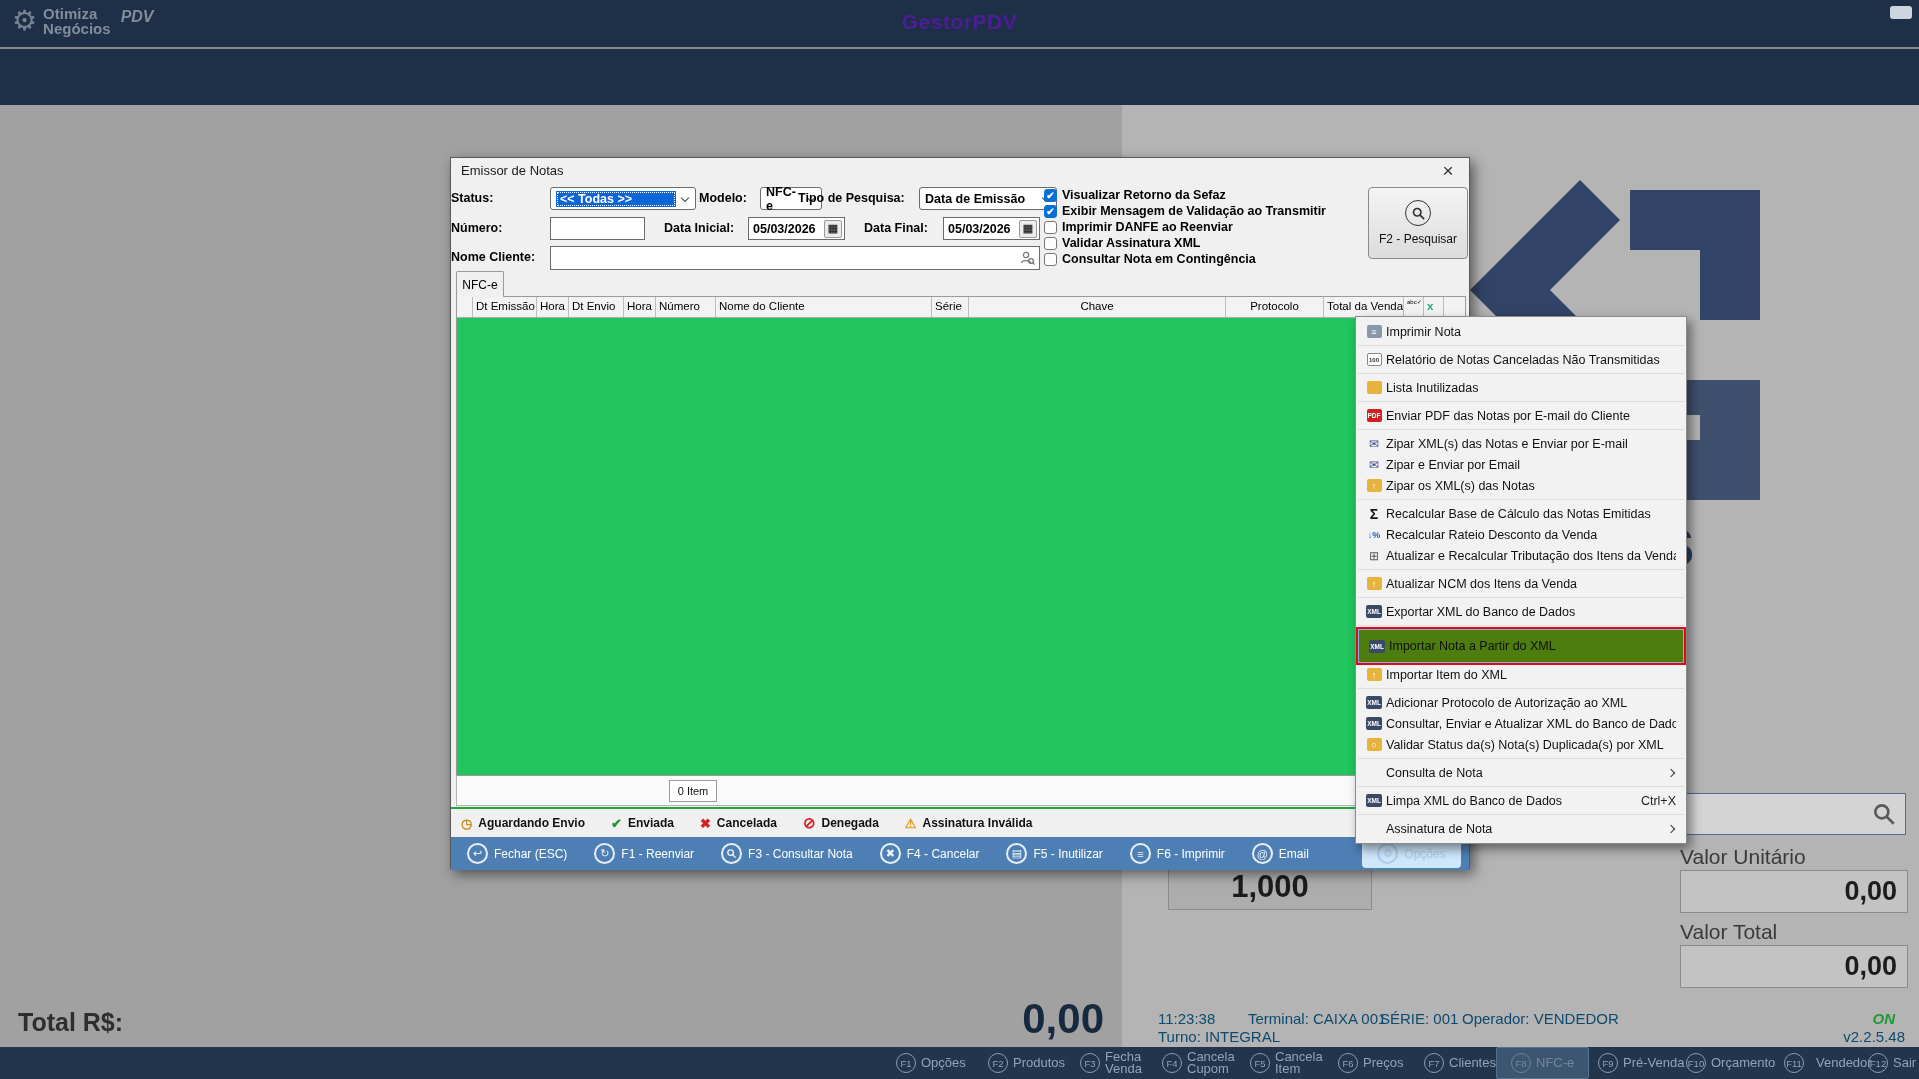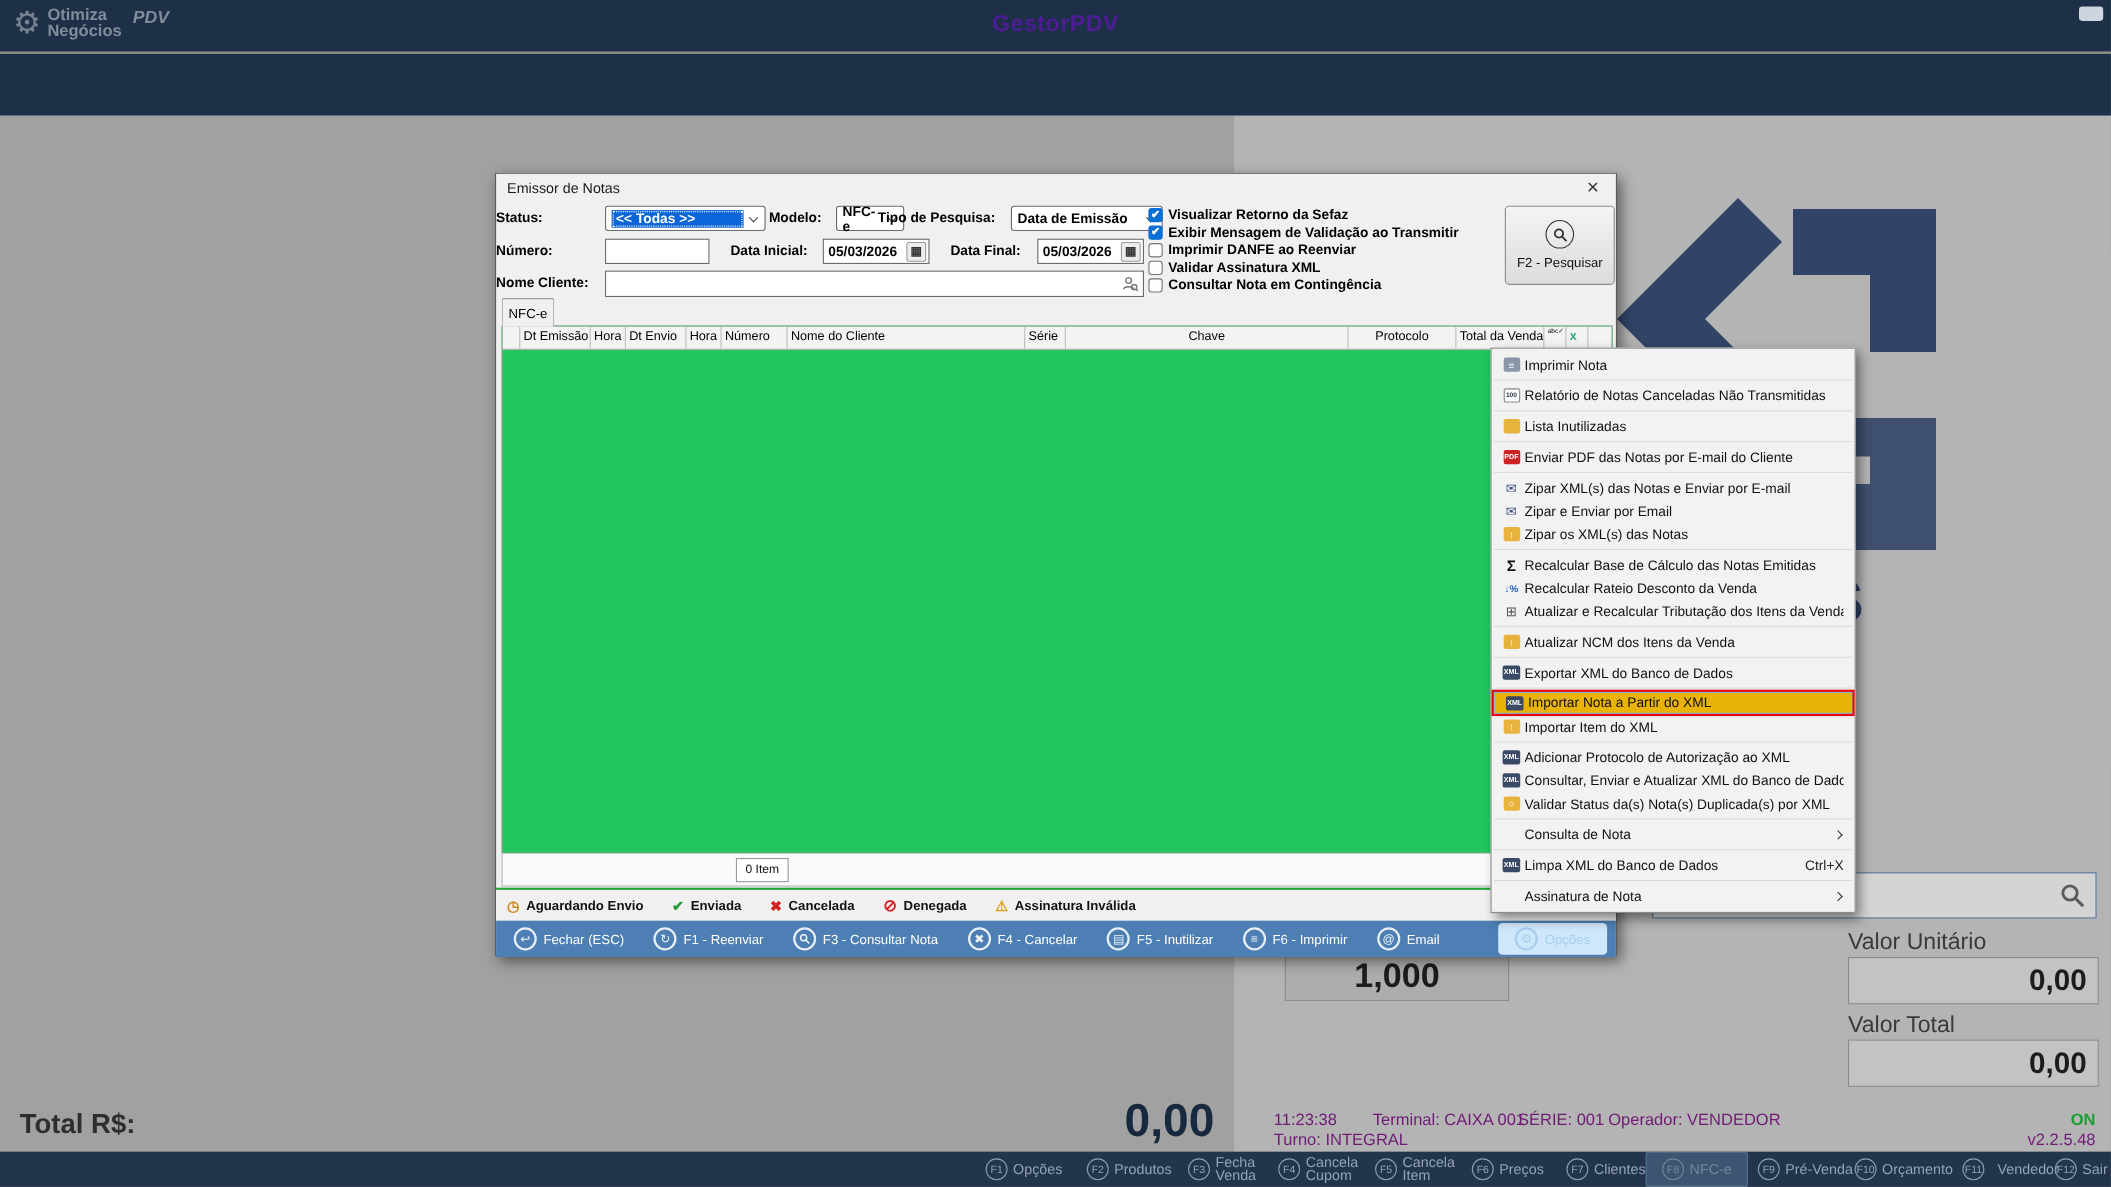--- a/index.html
+++ b/index.html
@@ -26,21 +26,21 @@
 
   
   .searchfield{left:1502px;top:793px;width:404px;height:42px;background:#d4d4d4;border:1px solid #4f6f94;z-index:3;display:flex;align-items:center;justify-content:flex-end;padding-right:8px;}
   .qtyfield{left:1168px;top:863px;width:204px;height:47px;border:1px solid #8b8b8b;background:#adadad;z-index:3;font-size:31px;font-weight:bold;color:#1c1c1c;display:flex;align-items:center;justify-content:center;}
   .vlabel{z-index:3;font-size:21px;color:#3a3a3a;}
   .vfield{width:228px;height:43px;border:1px solid #8b8b8b;background:#c3c3c3;z-index:3;font-size:27px;font-weight:bold;color:#1c1c1c;display:flex;align-items:center;justify-content:flex-end;padding-right:10px;}
 
   
   .totlabel{left:18px;top:1008px;font-size:25px;font-weight:600;color:#2e2e2e;z-index:3;}
   .totvalue{left:860px;top:995px;width:244px;text-align:right;font-size:42px;font-weight:bold;color:#17293e;z-index:3;}
-  .sbar{z-index:3;font-size:15px;color:#701a75;white-space:nowrap;}
+  .sbar{z-index:3;font-size:15px;color:#0c4a6e;white-space:nowrap;}
   .sbar.on{color:#1f9b33;font-weight:bold;}
 
   
   .fbar{left:0;top:1047px;width:1919px;height:32px;background:#22354d;z-index:6;display:flex;align-items:center;}
   .fk{display:flex;align-items:center;gap:5px;color:#93a3b8;font-size:13px;position:absolute;top:0;height:32px;}
   .fk .fkc{width:20px;height:20px;min-width:20px;border:1.5px solid #8c9cb2;border-radius:50%;display:flex;align-items:center;justify-content:center;font-size:9.5px;color:#93a3b8;}
   .fk .fl{white-space:pre-line;line-height:12px;}
   .fk.active{background:#45607d;border:1px solid #6e86a2;border-radius:2px;padding:0 14px;opacity:.75;}
 
   
@@ -77,21 +77,21 @@
   .opcoes{position:absolute;right:8px;top:2px;width:99px;height:29px;background:#cfe7fb;border-radius:4px;display:flex;align-items:center;justify-content:center;gap:6px;color:#a9cdec;font-size:12px;}
   .opcoes .circ{border-color:#a9cdec;color:#a9cdec;}
 
   
   .menu{left:1355px;top:316px;width:332px;background:#f2f2f2;border:1px solid #8a8a8a;box-shadow:4px 5px 10px rgba(0,0,0,.45);z-index:50;padding:4px 0;}
   .mi{height:21px;display:flex;align-items:center;padding:0 10px 0 6px;font-size:12.5px;color:#111;white-space:nowrap;}
   .mi .ic{width:24px;min-width:24px;display:flex;justify-content:center;align-items:center;}
   .mi .ml{flex:1;overflow:hidden;}
   .mi .sc{color:#222;margin-left:10px;}
   .mi .sub{width:6px;height:6px;border-right:1.5px solid #333;border-bottom:1.5px solid #333;transform:rotate(-45deg);margin-right:2px;}
-  .mi.hl{background:#eab308;border:1px solid #86b2e0;outline:2px solid #e30613;outline-offset:0;margin:1px 2px;height:20px;}
+  .mi.hl{background:#4d7c0f;border:1px solid #86b2e0;outline:2px solid #e30613;outline-offset:0;margin:1px 2px;height:34px;}
   .sep{height:1px;background:#dcdcdc;margin:3px 2px;}
   .chip{display:inline-flex;align-items:center;justify-content:center;min-width:15px;height:13px;border-radius:2px;font-size:6.5px;font-weight:bold;color:#fff;padding:0 1px;}
   .chip.xml{background:#3a4a66;}
   .chip.pdf{background:#cc2222;}
   .chip.folder{background:#e8b33c;color:#fff;font-size:9px;}
   .chip.rep{background:#fff;border:1px solid #888;color:#234;font-size:6px;}
   .chip.prn{background:#8a97a8;font-size:9px;}
   .gl-sigma{font-size:14px;font-weight:bold;color:#111;}
   .gl-pct{font-size:9px;font-weight:bold;color:#1b5fbf;}
   .gl-grid{font-size:12px;color:#555;}
@@ -141,21 +141,21 @@
   <div class="abs vfield" style="left:1680px;top:870px;">0,00</div>
   <div class="abs vlabel" style="left:1680px;top:920px;">Valor Total</div>
   <div class="abs vfield" style="left:1680px;top:945px;">0,00</div>
 
   <div class="abs totlabel">Total R$:</div>
   <div class="abs totvalue">0,00</div>
   <div class="abs sbar" style="left:1158px;top:1010px;">11:23:38</div>
   <div class="abs sbar" style="left:1248px;top:1010px;">Terminal: CAIXA 001</div>
   <div class="abs sbar" style="left:1380px;top:1010px;">SÉRIE: 001</div>
   <div class="abs sbar" style="left:1462px;top:1010px;">Operador: VENDEDOR</div>
-  <div class="abs sbar on" style="right:14px;top:1010px;">ON</div>
+  <div class="abs sbar on" style="right:24px;top:1010px;font-style:italic;">ON</div>
   <div class="abs sbar" style="left:1158px;top:1028px;">Turno: INTEGRAL</div>
   <div class="abs sbar" style="right:14px;top:1028px;">v2.2.5.48</div>
 
   <div class="abs fbar">
     <div class="fk" style="left:896px;">
         <span class="fkc">F1</span>
         <span class="fl">Opções</span>
       </div>
     <div class="fk" style="left:988px;">
         <span class="fkc">F2</span>

